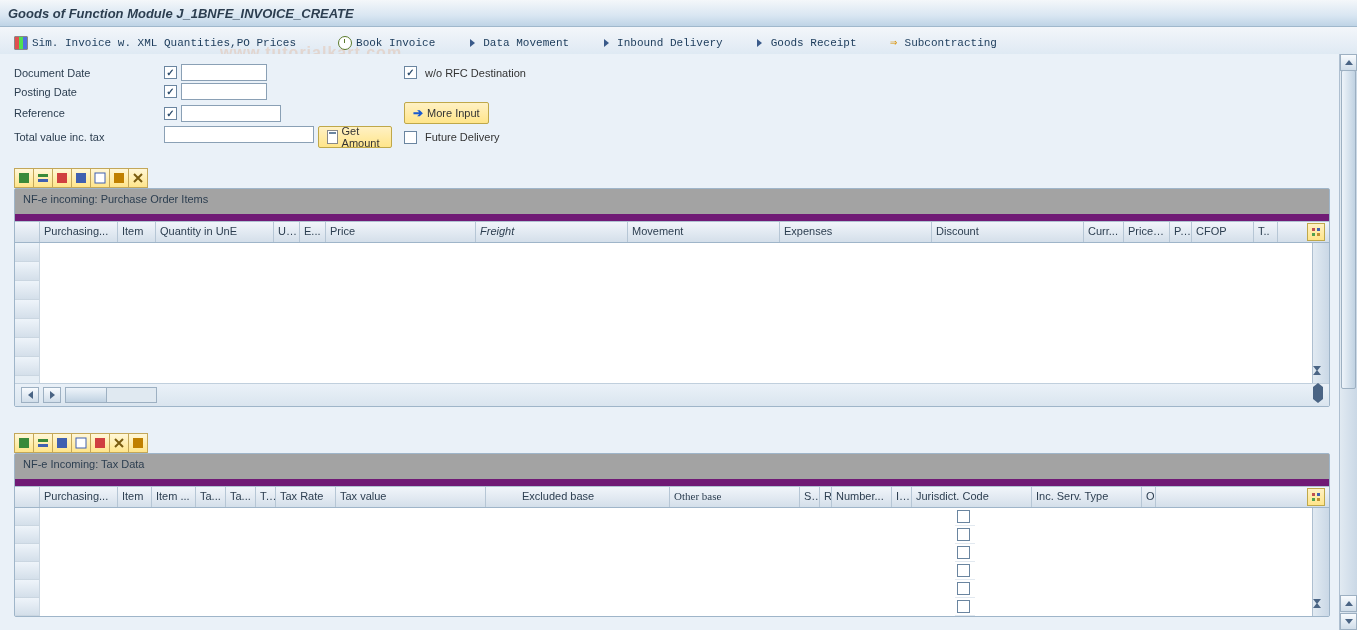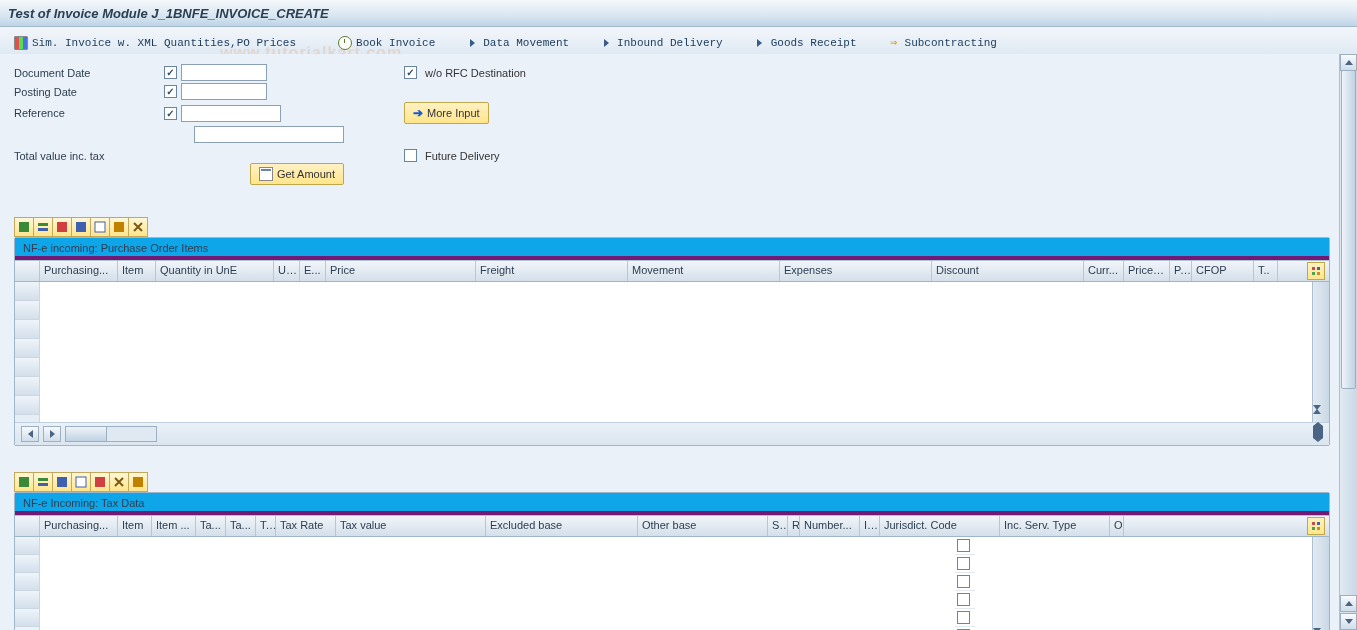--- a/index.html
+++ b/index.html
@@ -133,21 +133,21 @@
   }
   .tri-up { width:0;height:0;border-left:4px solid transparent;border-right:4px solid transparent;border-bottom:5px solid #4a6484;}
   .tri-down { width:0;height:0;border-left:4px solid transparent;border-right:4px solid transparent;border-top:5px solid #4a6484;}
 
   
   .form-grid {
     display: grid;
     grid-template-columns: 150px 150px 30px 60px 240px;
     row-gap: 2px;
     align-items: center;
-    margin-bottom: 32px;
+    margin-bottom: 20px;
   }
   .form-label { color: #2c3e50; padding: 2px 0; }
   .form-input {
     height: 17px;
     border: 1px solid #8aa0b5;
     background: #fff;
     box-sizing: border-box;
     padding: 0 3px;
     font-size: 11px;
   }
@@ -220,24 +220,24 @@
   .mc4 { fill: #c08000; }
 
   
   .panel {
     border: 1px solid #9fb5c9;
     border-radius: 2px;
     background: #e3ecf5;
     margin-top: 0;
   }
   .panel-title {
-    padding: 4px 8px 2px 8px;
+    padding: 4px 8px 9px 8px;
     color: #2c3e50;
-    border-bottom: 4px solid #701a75;
-    background: #0ea5e9;
+    border-bottom: 7px solid #701a75;
+    background: #a3a3a3;
   }
 
   
   .grid-wrap {
     position: relative;
     background: #bef264;
   }
   .grid-header {
     display: flex;
     background: linear-gradient(to bottom, #f1f5fa, #d4dfea);
@@ -391,21 +391,21 @@
     letter-spacing: 1px;
     pointer-events: none;
   }
 </style>
 </head>
 <body>
 
 <div class="app">
 
   <div class="title-bar">
-    <span>Test of Invoice Module J_1BNFE_INVOICE_CREATE</span>
+    <span>Goods of Function Module J_1BNFE_INVOICE_CREATE</span>
   </div>
 
   <div class="toolbar">
     <div class="toolbar-item">
       <span class="tb-icon">
           <span class="icon-xml"></span>
         </span>
       <span>Sim. Invoice w. XML Quantities,PO Prices</span>
     </div>
     <div class="toolbar-sep"></div>
@@ -479,21 +479,21 @@
       <div></div>
       <div></div>
       <div>
         <span class="btn">
           <span class="arrow-right-blue">➔</span>
           <span>More Input</span>
         </span>
       </div>
 
       <div class="form-label">Total value inc. tax</div>
-      <div style="grid-column: 2 / 4; display:flex; align-items:flex-end; gap:20px;flex-direction:column;">
+      <div style="grid-column: 2 / 4; display:flex; align-items:flex-start; gap:4px;">
         <input class="form-input" style="width: 150px;" value="">
         <span class="btn">
           <span class="calc-icon"></span>
           <span>Get Amount</span>
         </span>
       </div>
       <div></div>
       <div class="col-right-chk">
         <span class="checkbox"></span>
         <span>Future Delivery</span>
@@ -545,21 +545,21 @@
         <div class="grid-header-wrap">
           <div class="grid-header" id="po-header">
             <div class="row-selector-col"></div>
 
           <div class="hcell" style="width: 78px;">Purchasing...</div>
               <div class="hcell" style="width: 38px;">Item</div>
               <div class="hcell" style="width: 118px;">Quantity in UnE</div>
               <div class="hcell" style="width: 26px;">U...</div>
               <div class="hcell" style="width: 26px;">E...</div>
               <div class="hcell" style="width: 150px;">Price</div>
-              <div class="hcell" style="width: 152px;">Freight</div>
+              <div class="hcell" style="width: 152px; font-style: italic;">Freight</div>
               <div class="hcell" style="width: 152px;">Movement</div>
               <div class="hcell" style="width: 152px;">Expenses</div>
               <div class="hcell" style="width: 152px;">Discount</div>
               <div class="hcell" style="width: 40px;">Curr...</div>
               <div class="hcell" style="width: 46px;">Price ...</div>
               <div class="hcell" style="width: 22px;">P...</div>
               <div class="hcell" style="width: 62px;">CFOP</div>
               <div class="hcell" style="width: 24px;">T..</div>
             </div>
           <div class="config-icon"></div>
@@ -649,22 +649,22 @@
             <div class="row-selector-col"></div>
 
           <div class="hcell" style="width: 78px;">Purchasing...</div>
               <div class="hcell" style="width: 34px;">Item</div>
               <div class="hcell" style="width: 44px;">Item ...</div>
               <div class="hcell" style="width: 30px;">Ta...</div>
               <div class="hcell" style="width: 30px;">Ta...</div>
               <div class="hcell" style="width: 20px;">T..</div>
               <div class="hcell" style="width: 60px;">Tax Rate</div>
               <div class="hcell" style="width: 150px;">Tax value</div>
-              <div class="hcell" style="width: 152px;">Excluded base</div>
-              <div class="hcell" style="width: 130px;">Other base</div>
+              <div class="hcell" style="width: 152px; margin-left: 32px;">Excluded base</div>
+              <div class="hcell" style="width: 130px; font-family: Liberation Serif, serif;">Other base</div>
               <div class="hcell" style="width: 20px;">S..</div>
               <div class="hcell" style="width: 12px;">R</div>
               <div class="hcell" style="width: 60px;">Number...</div>
               <div class="hcell" style="width: 20px;">I...</div>
               <div class="hcell" style="width: 120px;">Jurisdict. Code</div>
               <div class="hcell" style="width: 110px;">Inc. Serv. Type</div>
               <div class="hcell" style="width: 14px;">O</div>
             </div>
           <div class="config-icon"></div>
         </div>

